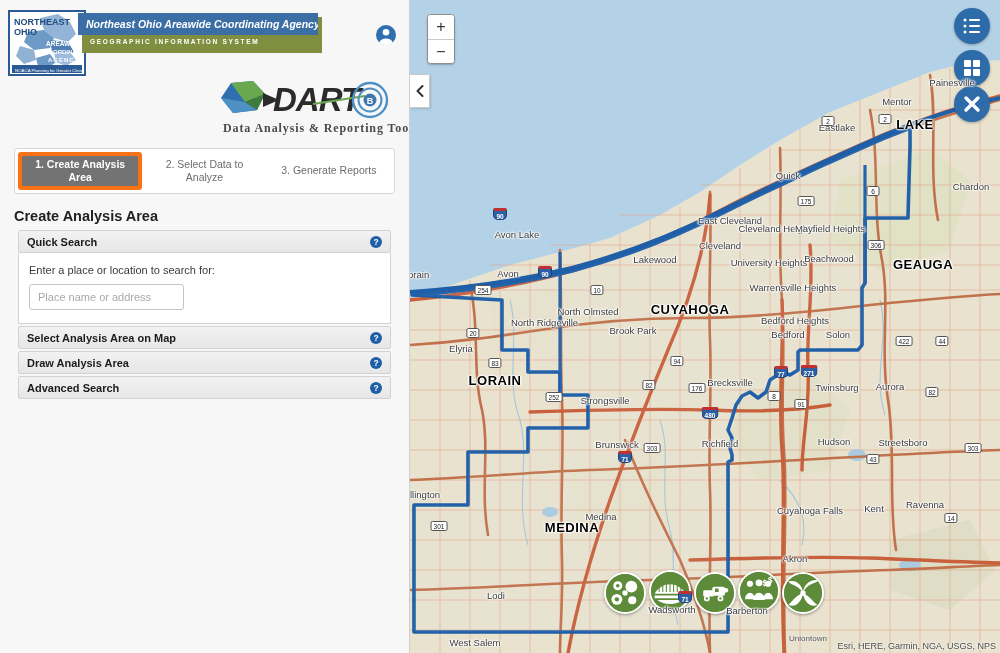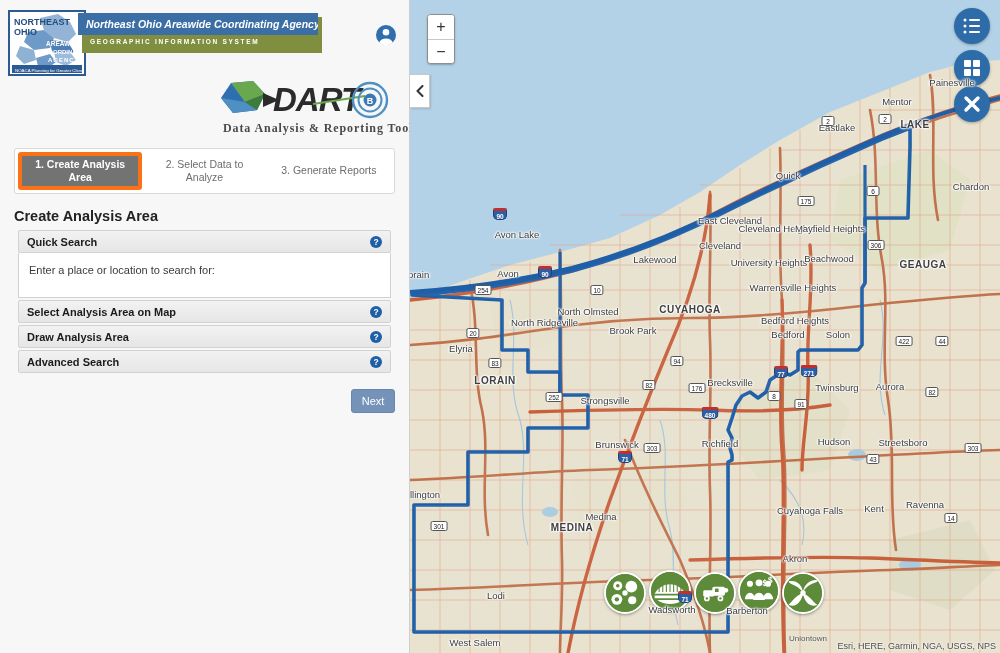--- a/index.html
+++ b/index.html
@@ -170,21 +170,21 @@
     position: absolute;
     font-family: "Liberation Sans", sans-serif;
     color: #3b3b3b;
     white-space: nowrap;
     transform: translate(-50%, -50%);
     text-shadow: 0 0 2px #fff, 0 0 2px #fff, 0 0 3px #fff, 1px 0 2px #fff, -1px 0 2px #fff;
     pointer-events: none;
   }
   .map-label.city { font-size: 9.5px; }
   .map-label.county {
-    font-size: 10px; font-weight: bold; color: #404040; letter-spacing: 0.5px;
+    font-size: 13px; font-weight: bold; color: #000000; letter-spacing: 0.5px;
   }
 
   .shield {
     position: absolute;
     transform: translate(-50%, -50%);
     background: #ffffff;
     border: 1px solid #555;
     border-radius: 2px;
     font-size: 6.5px; color: #222;
     padding: 0 2px; line-height: 9px; height: 10px;
@@ -346,20 +346,21 @@
         <span class="help-icon">
           <svg width="12" height="12" viewBox="0 0 12 12">
             <circle cx="6" cy="6" r="6" fill="#1f5fa8"></circle>
             <text x="6" y="9" text-anchor="middle" font-family="Liberation Sans, sans-serif" font-size="8.5" font-weight="bold" fill="#ffffff">?</text>
           </svg>
         </span>
       </div>
 
       <div class="acc-body">
         <div class="prompt">Enter a place or location to search for:</div>
+        <input class="search-input" type="text" placeholder="Place name or address" style="">
       </div>
 
       <div class="acc-header">
         <span class="acc-label">Select Analysis Area on Map</span>
         <span class="help-icon">
           <svg width="12" height="12" viewBox="0 0 12 12">
             <circle cx="6" cy="6" r="6" fill="#1f5fa8"></circle>
             <text x="6" y="9" text-anchor="middle" font-family="Liberation Sans, sans-serif" font-size="8.5" font-weight="bold" fill="#ffffff">?</text>
           </svg>
         </span>
@@ -379,23 +380,20 @@
         <span class="acc-label">Advanced Search</span>
         <span class="help-icon">
           <svg width="12" height="12" viewBox="0 0 12 12">
             <circle cx="6" cy="6" r="6" fill="#1f5fa8"></circle>
             <text x="6" y="9" text-anchor="middle" font-family="Liberation Sans, sans-serif" font-size="8.5" font-weight="bold" fill="#ffffff">?</text>
           </svg>
         </span>
       </div>
     </div>
 
-    <div class="next-row">
-      <button class="next-btn">Next</button>
-    </div>
   </div>
 
   <div id="map">
 
     <svg class="basemap" width="590" height="653" viewBox="0 0 590 653">
       <defs>
         <clipPath id="mapclip">
             <rect x="0" y="0" width="590" height="653"></rect>
           </clipPath>
       </defs>

